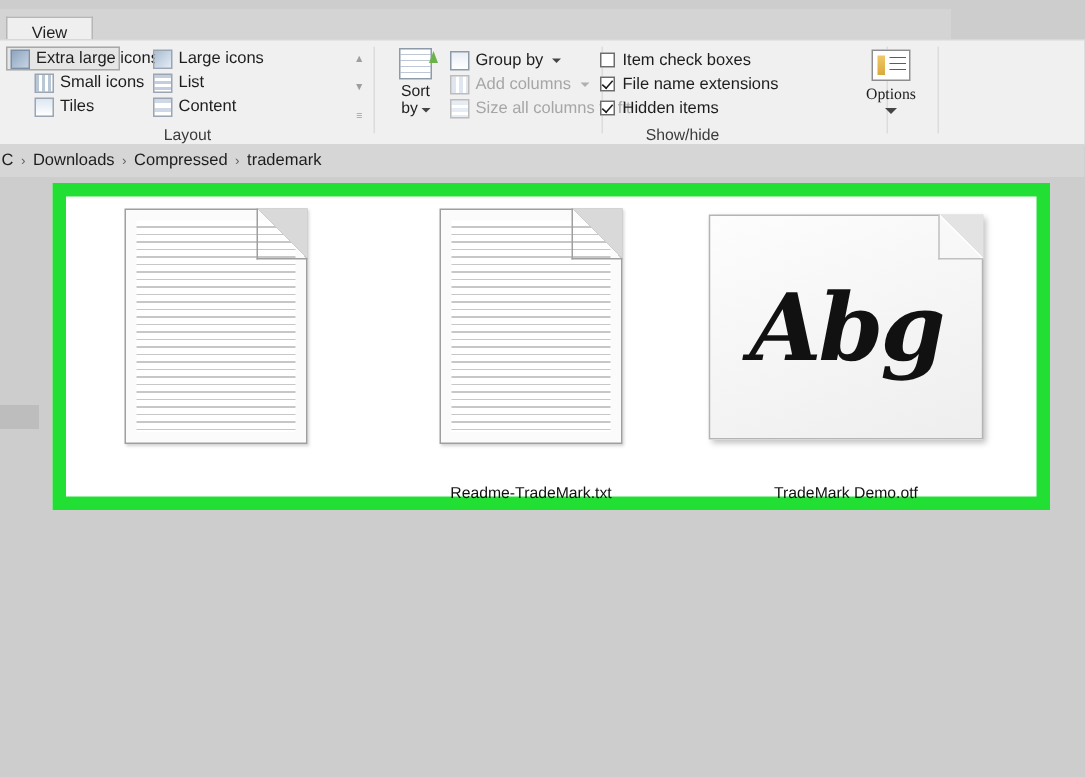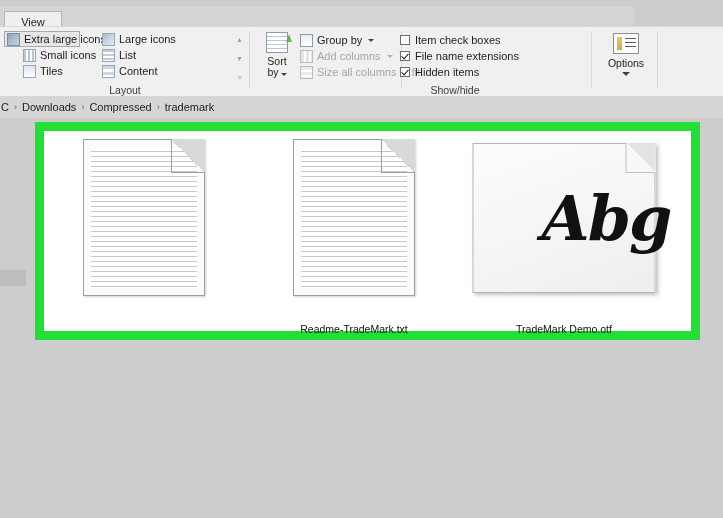--- a/index.html
+++ b/index.html
@@ -92,21 +92,21 @@
   
   .g-hidesel{left:522px;width:70px;}
   .bigbtn{position:absolute;left:0;top:6px;width:100%;display:flex;flex-direction:column;align-items:center;}
   .hs-ic{width:22px;height:24px;border:1px solid #bdbdbd;background:linear-gradient(#fbfbfb,#eaeaea);
     position:relative;box-sizing:border-box;}
   .hs-ic:after{content:"";position:absolute;left:2px;top:12px;width:16px;height:1px;background:#c9c9c9;
     transform:rotate(-40deg);transform-origin:left center;}
   .bb-txt{font-size:10.5px;line-height:11px;text-align:center;margin-top:4px;color:#4a4a4a;}
 
   
-  .g-opt{left:594px;width:64px;}
+  .g-opt{left:562px;width:64px;font-family:Liberation Serif, serif;}
   .op-ic{width:26px;height:21px;border:1px solid #8d8d8d;background:#fff;box-sizing:border-box;
     position:relative;}
   .op-ic:before{content:"";position:absolute;left:3px;top:3px;width:5px;height:13px;
     background:linear-gradient(#f0c868,#d9a93e);}
   .op-ic:after{content:"";position:absolute;left:11px;top:4px;width:11px;height:11px;
     background:repeating-linear-gradient(#5c5c5c 0 1px,#fff 1px 4px);}
   .op-caret{width:0;height:0;border-left:4px solid transparent;border-right:4px solid transparent;
     border-top:4px solid #444;margin-top:3px;}
 
   
@@ -143,21 +143,21 @@
     width:183px;height:150px;background:linear-gradient(160deg,#fdfdfd,#eeeeee);
     border:1px solid #b4b4b4;box-sizing:border-box;box-shadow:2px 2px 4px rgba(0,0,0,.25);}
   .fonticon .corner{position:absolute;right:-1px;top:-1px;width:30px;height:30px;
     background:linear-gradient(225deg,#e3e3e3 0 50%,transparent 50%);border-left:1px solid #c0c0c0;
     border-bottom:1px solid #c0c0c0;box-sizing:border-box;}
   .fonticon .corner-cut{position:absolute;right:-1px;top:-1px;width:30px;height:30px;
     background:linear-gradient(45deg,transparent 0 50%,#ffffff 50%);}
   .abg{position:absolute;left:0;top:0;width:100%;height:100%;
     display:flex;align-items:center;justify-content:center;
     font-family:"DejaVu Serif", serif;font-style:italic;font-weight:700;
-    font-size:62px;color:#111;letter-spacing:-2px;padding-left:42px;}
+    font-size:62px;color:#111;letter-spacing:-2px;}
 </style>
 </head>
 <body>
 
 <div class="app">
 
   <div class="tabstrip">
     <div class="tab">View</div>
   </div>
 

